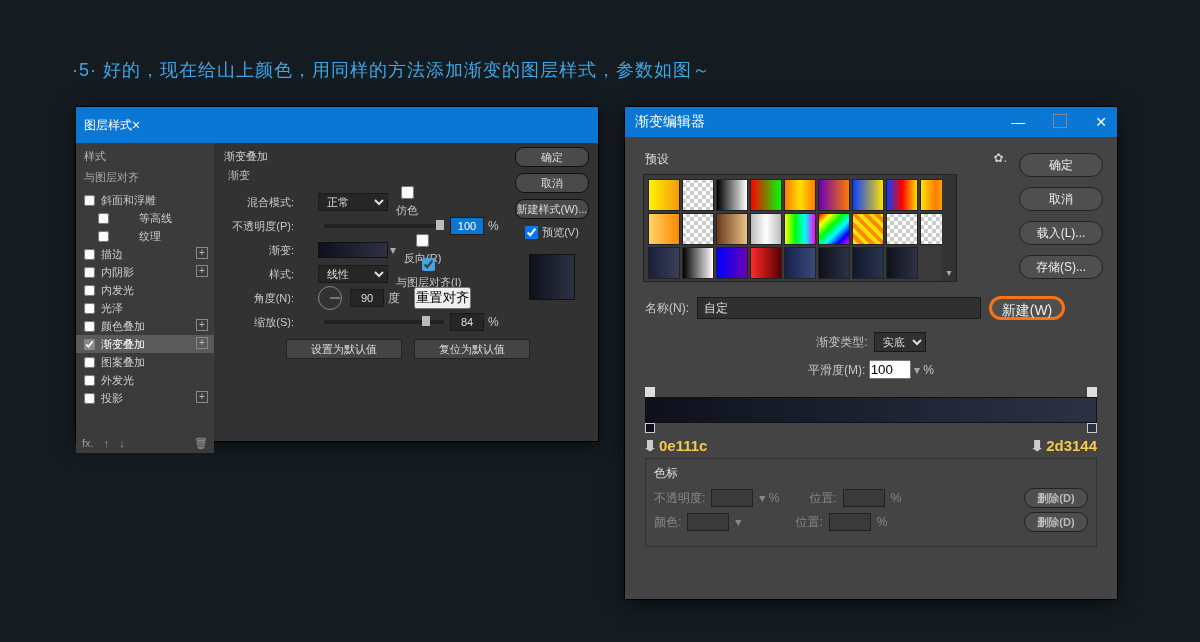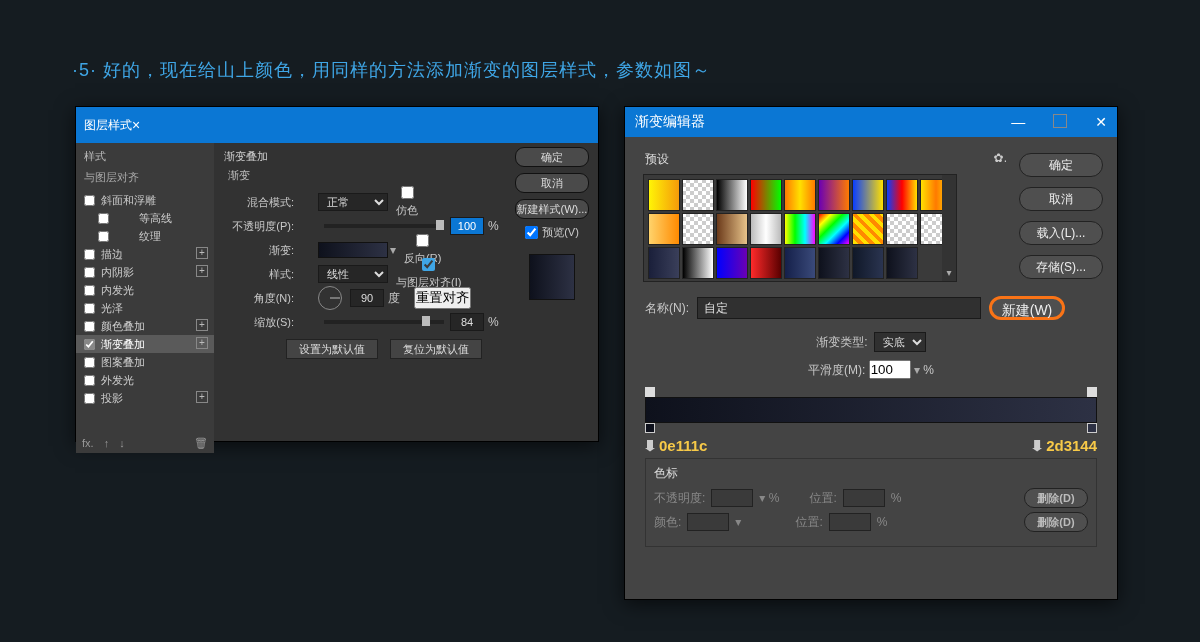--- a/index.html
+++ b/index.html
@@ -98,21 +98,21 @@
   }
   .slider .thumb {
     position: absolute; top: -4px; width: 8px; height: 10px;
     background: #bbb;
   }
   .ls-btns {
     display: flex; gap: 12px; margin-top: 6px; margin-left: 62px;
   }
   .ls-btns .mini {
     background: #444; border: 1px solid #222; color: #ddd;
-    font-size: 11px; padding: 2px 12px; height: 20px;
+    font-size: 11px; padding: 2px 24px; height: 20px;
   }
   .ls-right {
     position: absolute; right: 8px; top: 4px;
     width: 76px; display: flex; flex-direction: column; gap: 6px;
     align-items: center;
   }
   .ls-right .btn {
     width: 74px; height: 20px; border: 1px solid #111;
     background: #4a4a4a; color: #ddd; font-size: 11px;
     border-radius: 9px; text-align: center; line-height: 18px;

